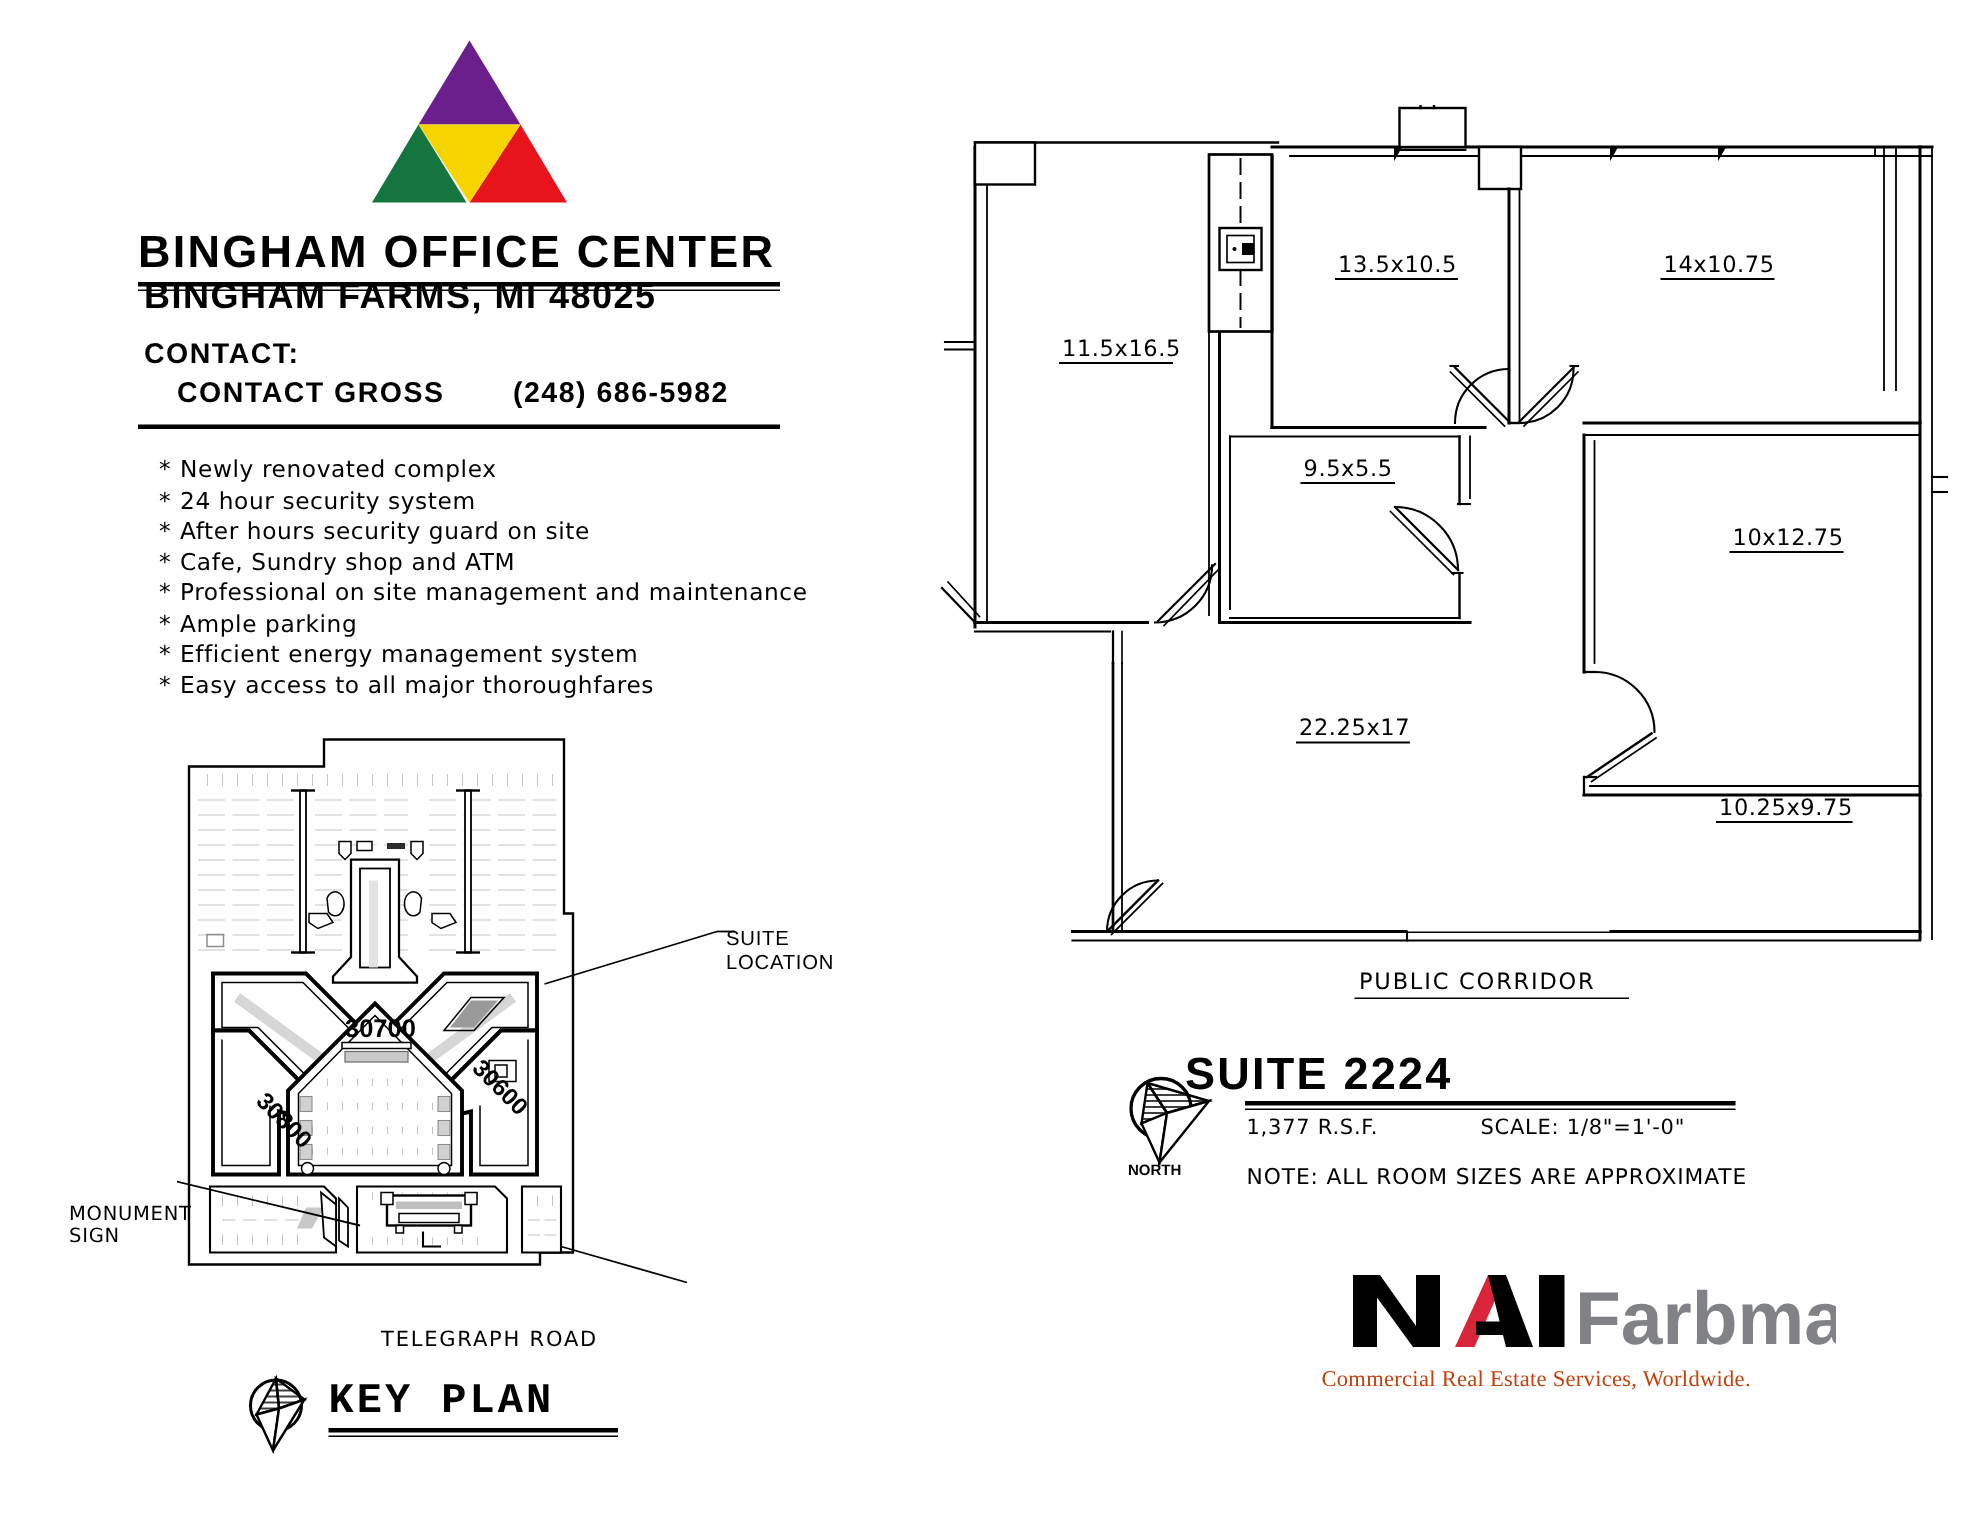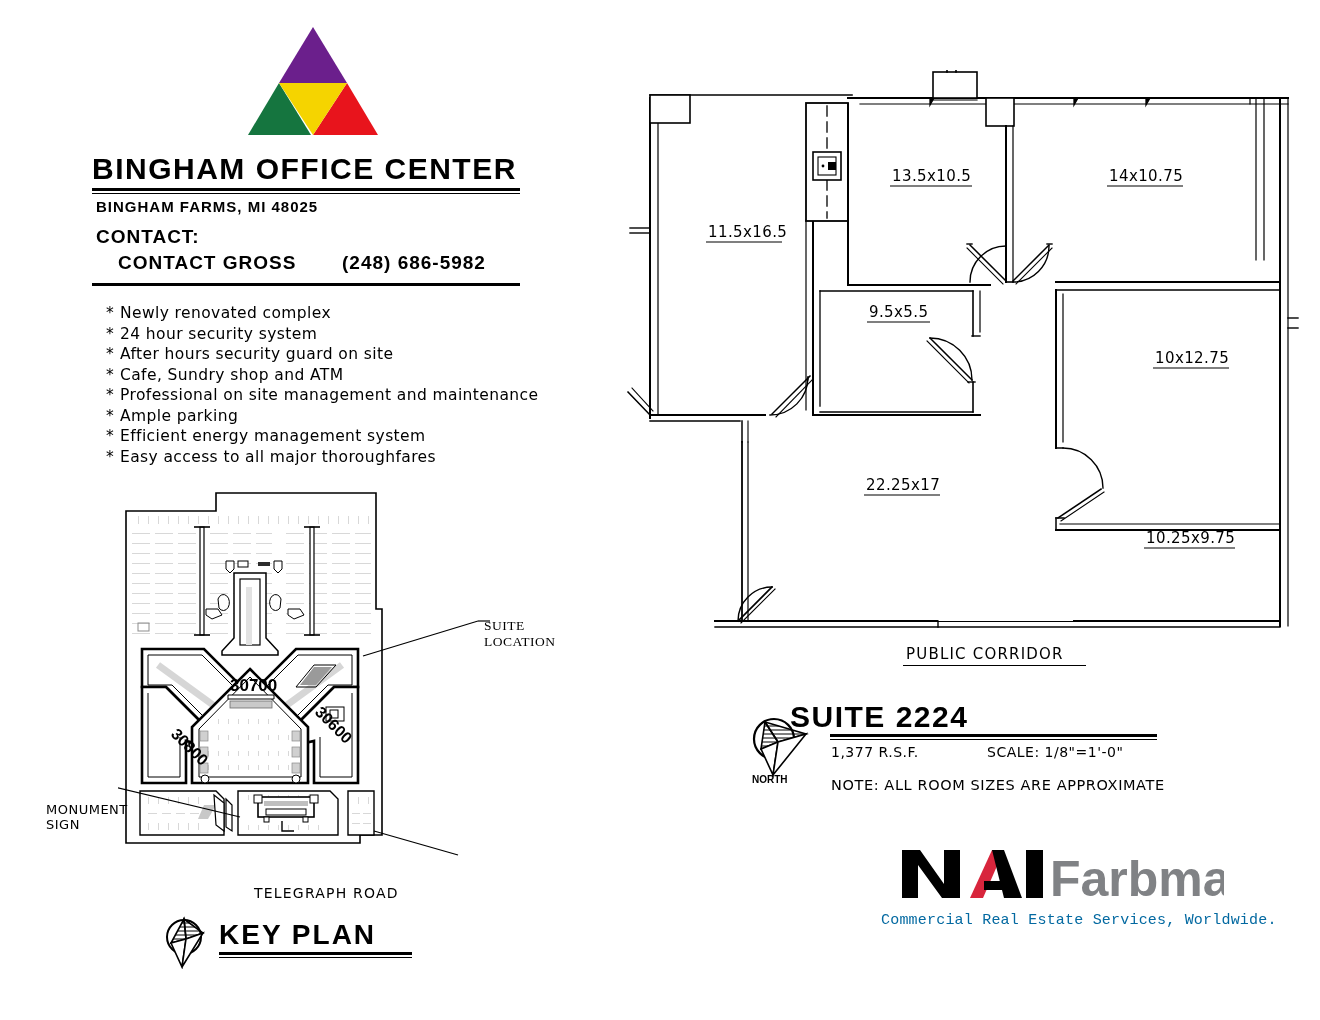--- a/index.html
+++ b/index.html
@@ -11,42 +11,42 @@
   
   #logo-triangle{left:248px;top:25px;width:130px;height:112px;}
 
   #company-title{left:92px;top:152px;width:430px;
       font-size:30px;font-weight:bold;letter-spacing:1.5px;
       font-family:"Liberation Sans",sans-serif;white-space:nowrap;}
   .rule-dbl{border-top:3px solid #000;border-bottom:1px solid #000;height:2px;}
   #rule-1{left:92px;top:188px;width:428px;}
   #rule-2{left:92px;top:283px;width:428px;border-top:3px solid #000;height:0;}
 
-  #city-state-zip{left:96px;top:198px;font-size:15px;font-weight:bold;letter-spacing:1px;white-space:nowrap;}
+  #city-state-zip{left:96px;top:184px;font-size:24px;font-weight:bold;letter-spacing:1px;white-space:nowrap;}
   #contact-label{left:96px;top:226px;font-size:19px;font-weight:bold;letter-spacing:1px;white-space:nowrap;}
   #contact-name{left:118px;top:252px;font-size:19px;font-weight:bold;letter-spacing:1px;white-space:nowrap;}
   #contact-phone{left:342px;top:252px;font-size:19px;font-weight:bold;letter-spacing:1px;white-space:nowrap;}
 
   
   #features-list{left:106px;top:303px;width:500px;}
   #features-list .feat{font-size:15.5px;line-height:20.5px;
       font-family:"DejaVu Sans",sans-serif;letter-spacing:.4px;white-space:nowrap;}
   #features-list .feat .bullet{display:inline-block;width:14px;}
 
   
   #keyplan-svg{left:118px;top:483px;width:372px;height:390px;}
   #monument-sign-label{left:46px;top:802px;width:96px;text-align:left;
       font-size:13px;line-height:15px;font-family:"DejaVu Sans",sans-serif;letter-spacing:.5px;}
   #suite-location-label{left:484px;top:618px;font-size:13.5px;line-height:16px;
-      font-family:Liberation Serif, serif;letter-spacing:.5px;}
+      font-family:Liberation Sans, sans-serif;letter-spacing:.5px;}
   #telegraph-road-label{left:254px;top:885px;font-size:14px;
       font-family:"DejaVu Sans",sans-serif;letter-spacing:1.2px;white-space:nowrap;}
   #keyplan-compass{left:163px;top:913px;width:46px;height:56px;}
   #keyplan-title{left:219px;top:919px;font-size:28px;font-weight:bold;letter-spacing:2px;
-      font-family:Liberation Sans, sans-serif;white-space:nowrap;}
+      font-family:Liberation Mono, monospace;white-space:nowrap;}
   #keyplan-rule{left:219px;top:952px;width:193px;border-top:3px solid #000;
       border-bottom:1px solid #000;height:2px;}
 
   
   #floorplan-svg{left:620px;top:70px;width:680px;height:580px;}
   #public-corridor-label{left:906px;top:645px;font-size:15px;
       font-family:"DejaVu Sans",sans-serif;letter-spacing:1.2px;white-space:nowrap;}
   #public-corridor-rule{left:903px;top:665px;width:183px;border-top:1.5px solid #000;}
 
   
@@ -58,21 +58,21 @@
   #suite-rsf{left:831px;top:744px;font-size:14px;letter-spacing:.5px;
       font-family:"DejaVu Sans",sans-serif;white-space:nowrap;}
   #suite-scale{left:987px;top:744px;font-size:14px;letter-spacing:.5px;
       font-family:"DejaVu Sans",sans-serif;white-space:nowrap;}
   #suite-note{left:831px;top:777px;font-size:14.5px;letter-spacing:.6px;
       font-family:"DejaVu Sans",sans-serif;white-space:nowrap;}
 
   
   #nai-logo{left:900px;top:848px;width:324px;height:52px;}
   #nai-tagline{left:881px;top:912px;font-size:15px;letter-spacing:.2px;
-      font-family:Liberation Mono, monospace;color:#0369a1;white-space:nowrap;}
+      font-family:Liberation Serif, serif;color:#c2410c;white-space:nowrap;}
 </style>
 </head>
 <body>
 
 <div class="abs" id="logo-triangle">
   <svg viewBox="0 0 130 112" width="130" height="112">
     <polygon points="65,2 31,58 99,58" fill="#6b1f8c"></polygon>
     <polygon points="31,58 0,110 63,110" fill="#15753f"></polygon>
     <polygon points="99,58 65,110 130,110" fill="#e8141c"></polygon>
     <polygon points="31,58 99,58 65,110" fill="#f5d400"></polygon>

